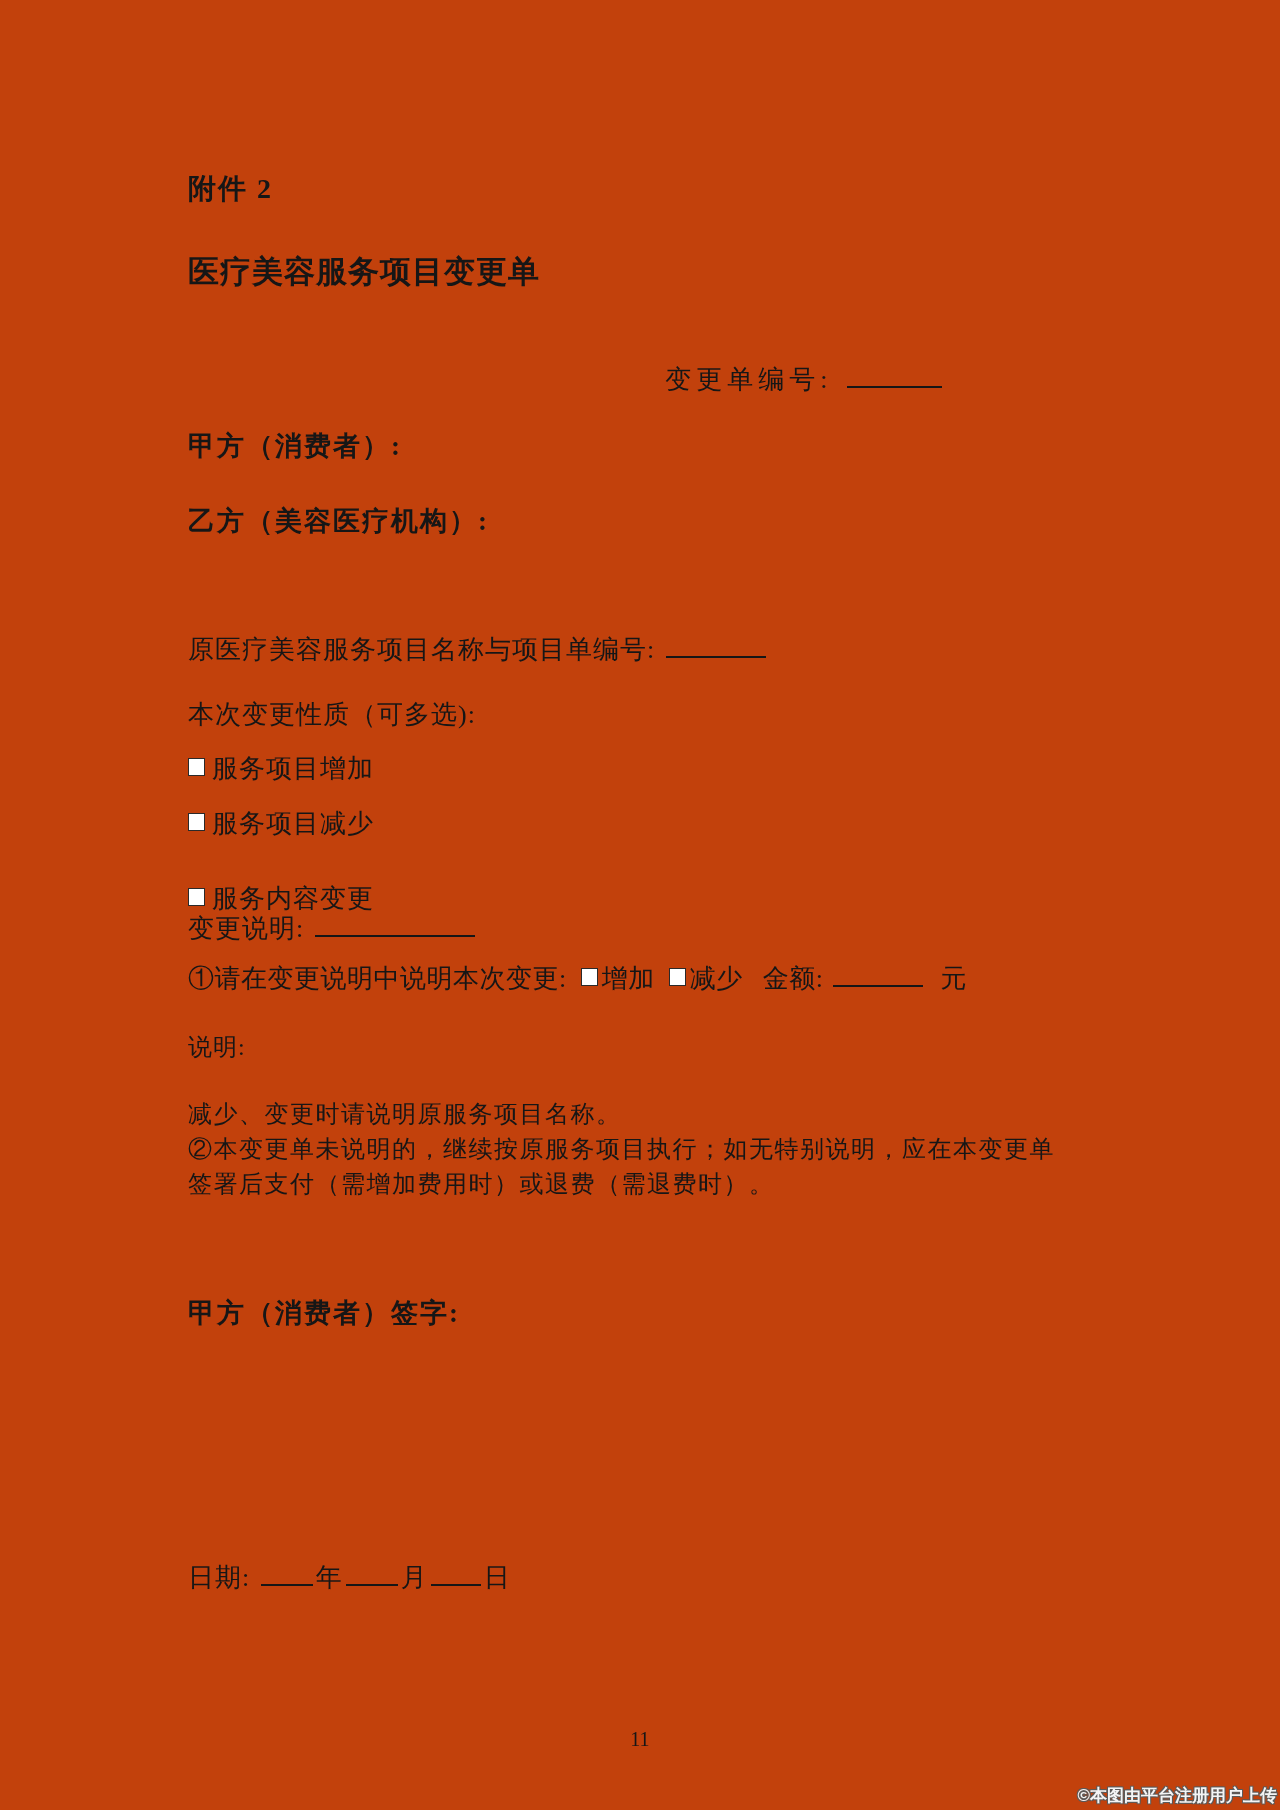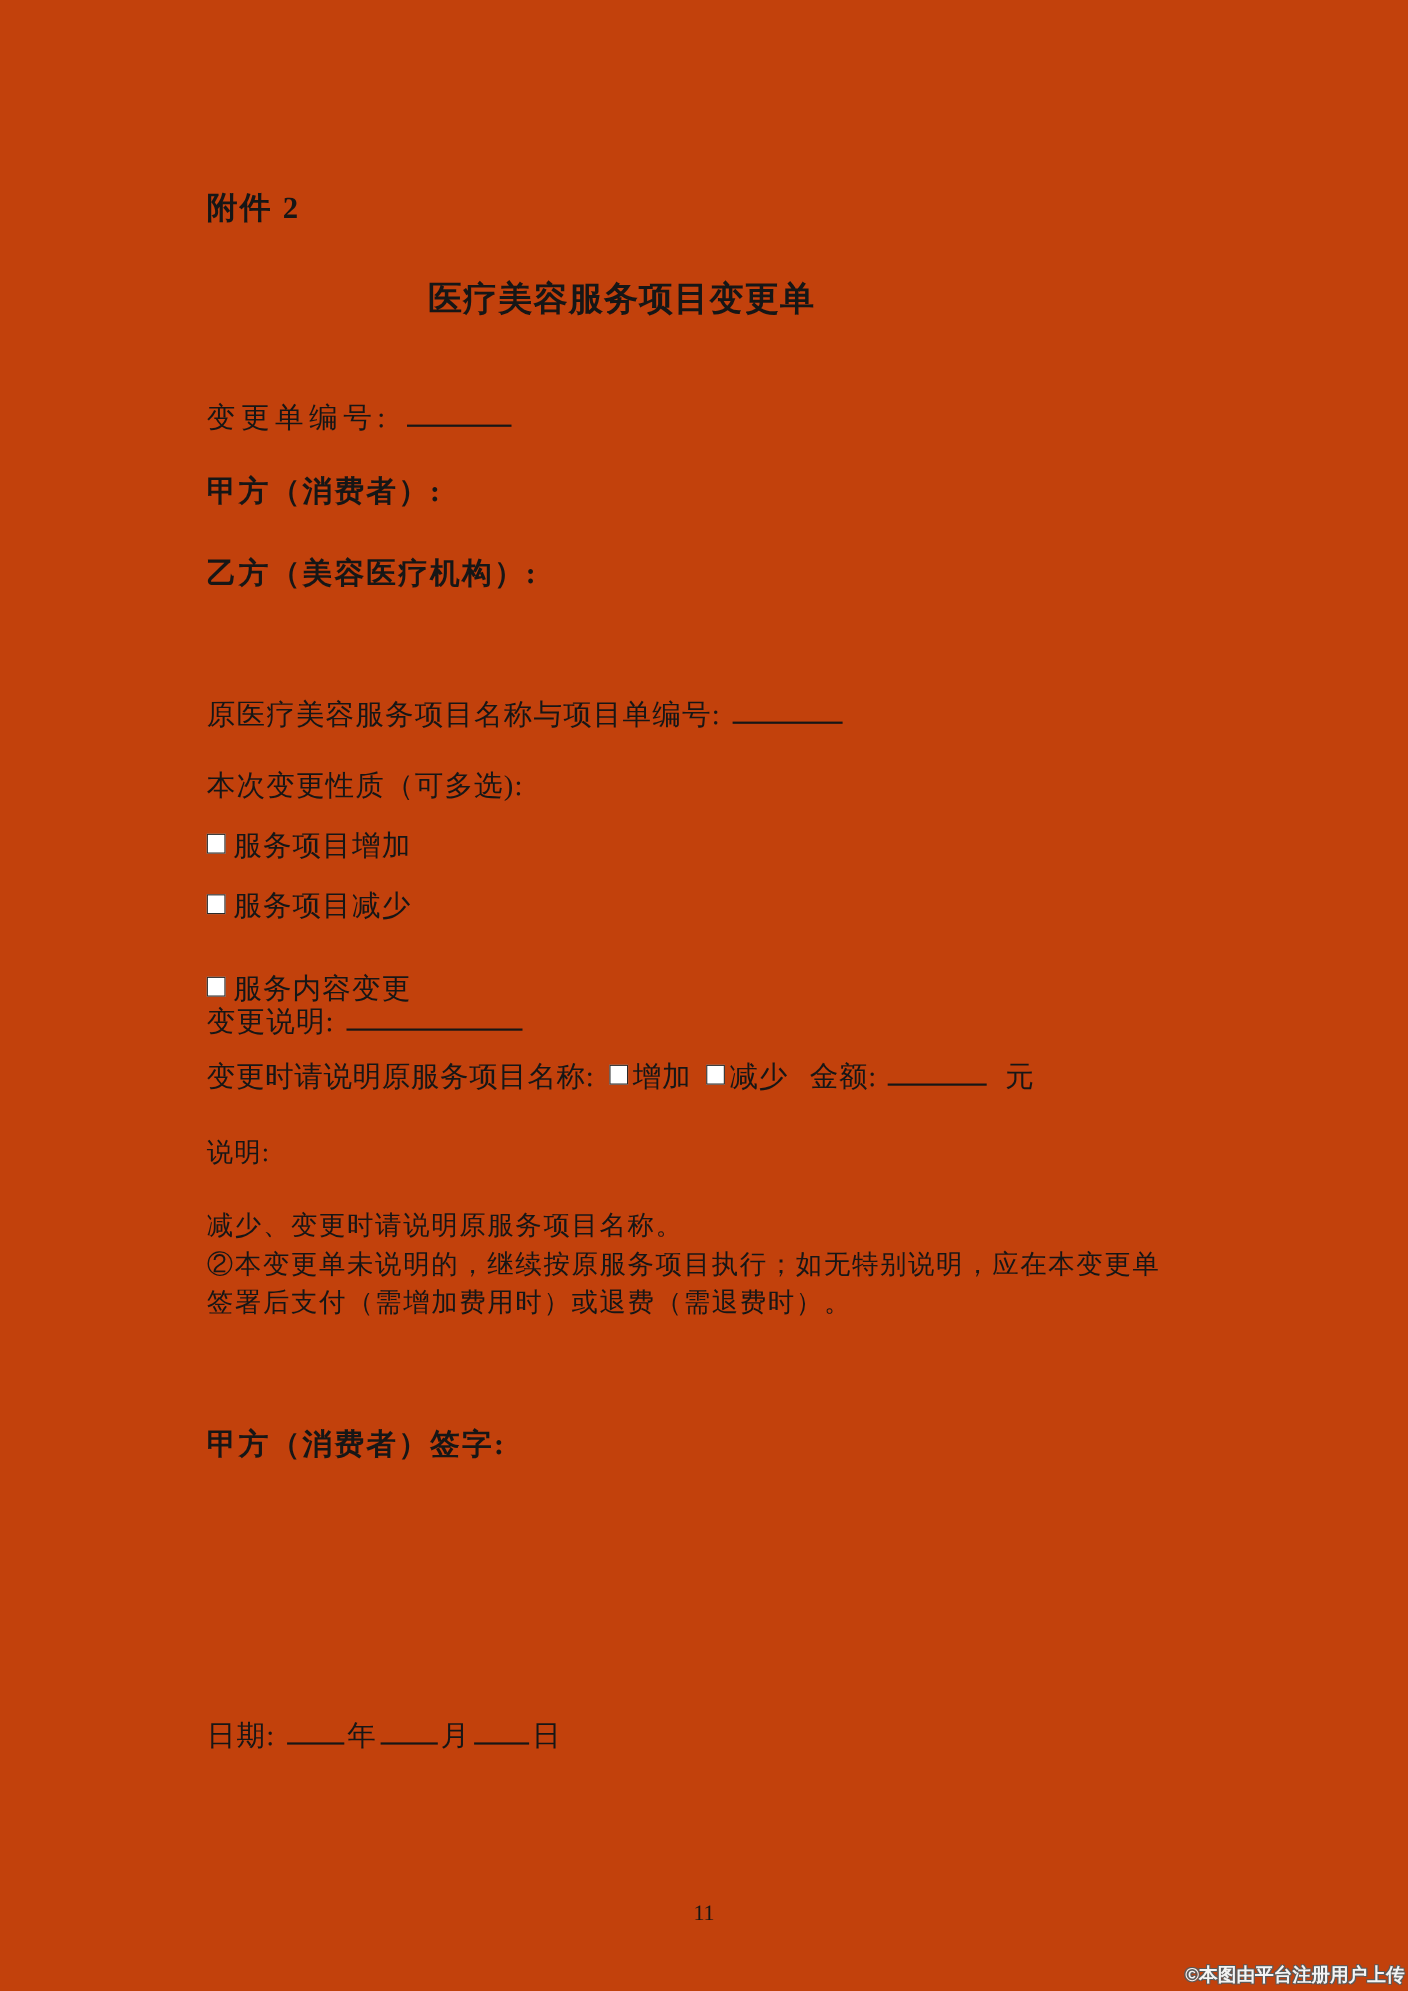--- a/index.html
+++ b/index.html
@@ -8,24 +8,24 @@
     width:1280px; height:1810px;
     background:#c2410c;
     color:#161616;
     font-family:"Liberation Serif","DejaVu Serif",serif;
     overflow:hidden;
   }
   .line { position:absolute; white-space:nowrap; font-size:26px; letter-spacing:1px; }
   .attachment { top:170px; left:188px; font-size:28px; font-weight:700; letter-spacing:2px; }
   .title {
     position:absolute; top:251px; left:188px; width:754px;
-    margin:0; text-align:center;
+    margin:0; 
     font-size:31px; font-weight:700; letter-spacing:1px; white-space:nowrap;
   }
-  .order-line { top:360px; left:188px; width:757px; text-align:left; letter-spacing:5px; }
+  .order-line { top:360px; left:188px; width:757px; text-align:right; letter-spacing:5px; }
   .party-a { top:428px; left:188px; font-weight:700; font-size:27px; letter-spacing:2px; }
   .party-b { top:503px; left:188px; font-weight:700; font-size:27px; letter-spacing:2px; }
   .original-line { top:630px; left:188px; }
   .nature-line { top:697px; left:188px; }
   .opt-1 { top:751px; left:188px; }
   .opt-2 { top:806px; left:188px; }
   .opt-3 { top:861px; left:188px;margin-top:20px; }
   .desc-line { top:909px; left:188px; }
   .fee-line { top:959px; left:188px; letter-spacing:0.5px; }
   .notes-label { top:1031px; left:188px; font-size:24px; letter-spacing:1px; }
@@ -101,21 +101,21 @@
   <div class="line opt-3">
     <span class="cb"></span><span>服务内容变更</span>
   </div>
 
   <div class="line desc-line">
     <span>变更说明:</span>
     <span class="blank w160"></span>
   </div>
 
   <div class="line fee-line">
-    <span>变更时请说明原服务项目名称:</span><span class="sp14"></span><span class="cb inline"></span><span>增加</span><span class="sp14"></span><span class="cb inline"></span><span>减少</span><span class="sp20"></span><span>金额:</span>
+    <span>①请在变更说明中说明本次变更:</span><span class="sp14"></span><span class="cb inline"></span><span>增加</span><span class="sp14"></span><span class="cb inline"></span><span>减少</span><span class="sp20"></span><span>金额:</span>
     <span class="blank w90"></span><span class="sp14"></span><span>元</span>
   </div>
 
   <div class="line notes-label">说明:</div>
   <div class="line note-l1">减少、变更时请说明原服务项目名称。</div>
   <div class="line note-l2">②本变更单未说明的，继续按原服务项目执行；如无特别说明，应在本变更单</div>
   <div class="line note-l3">签署后支付（需增加费用时）或退费（需退费时）。</div>
 
   <div class="line sign-a">甲方（消费者）签字:</div>
 

